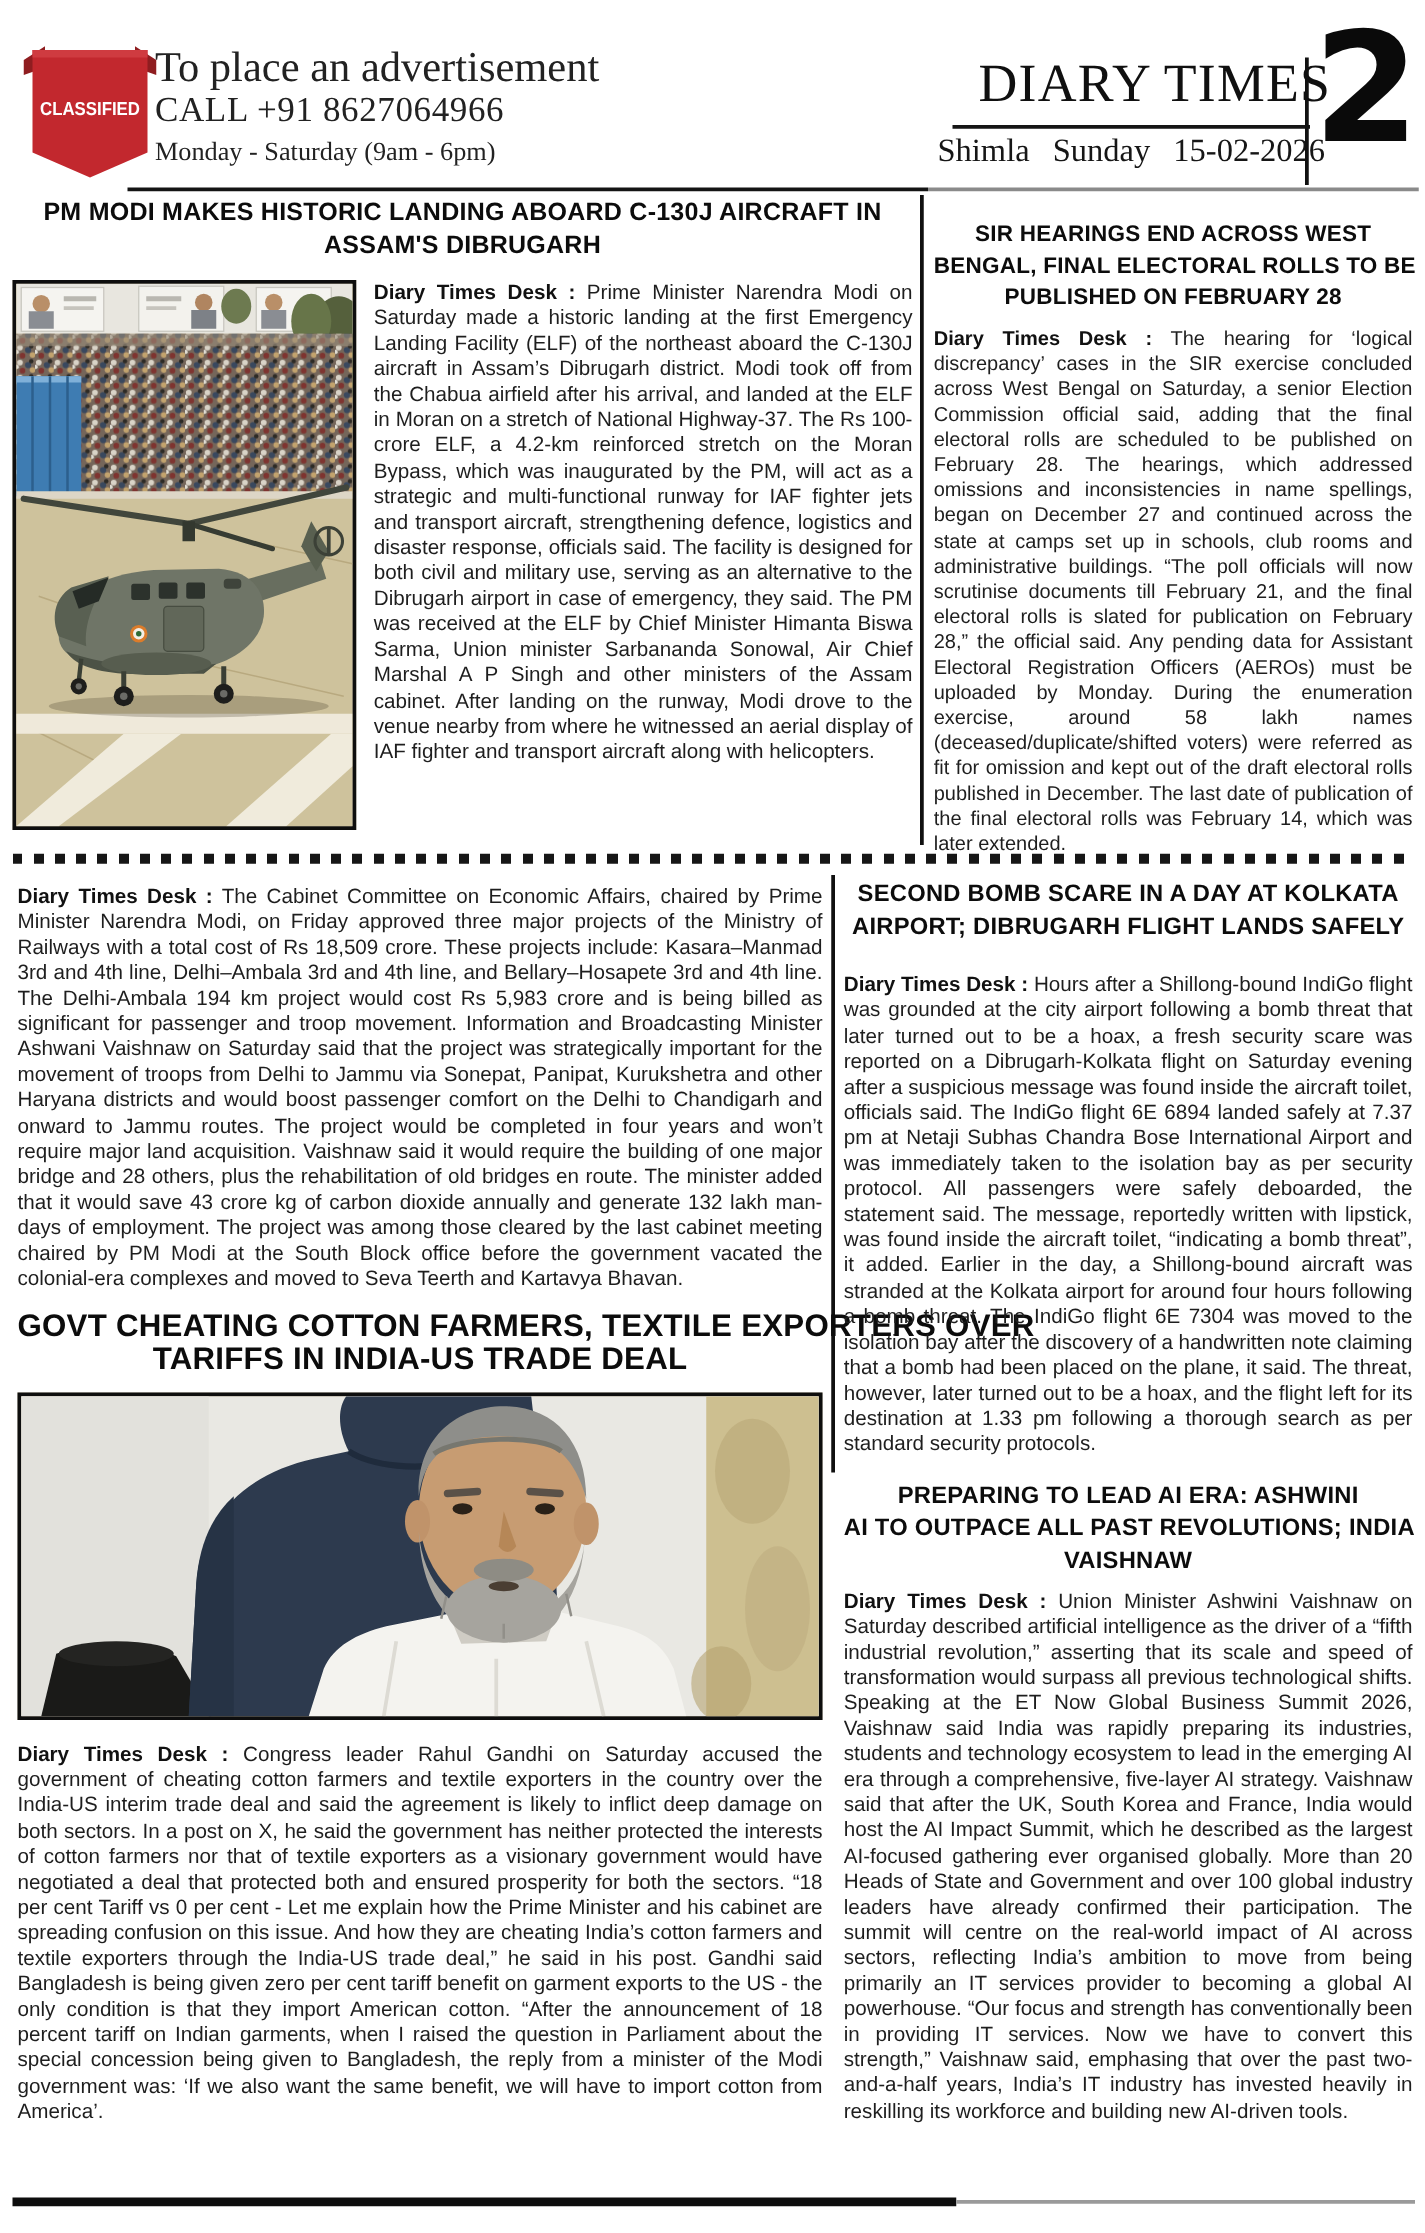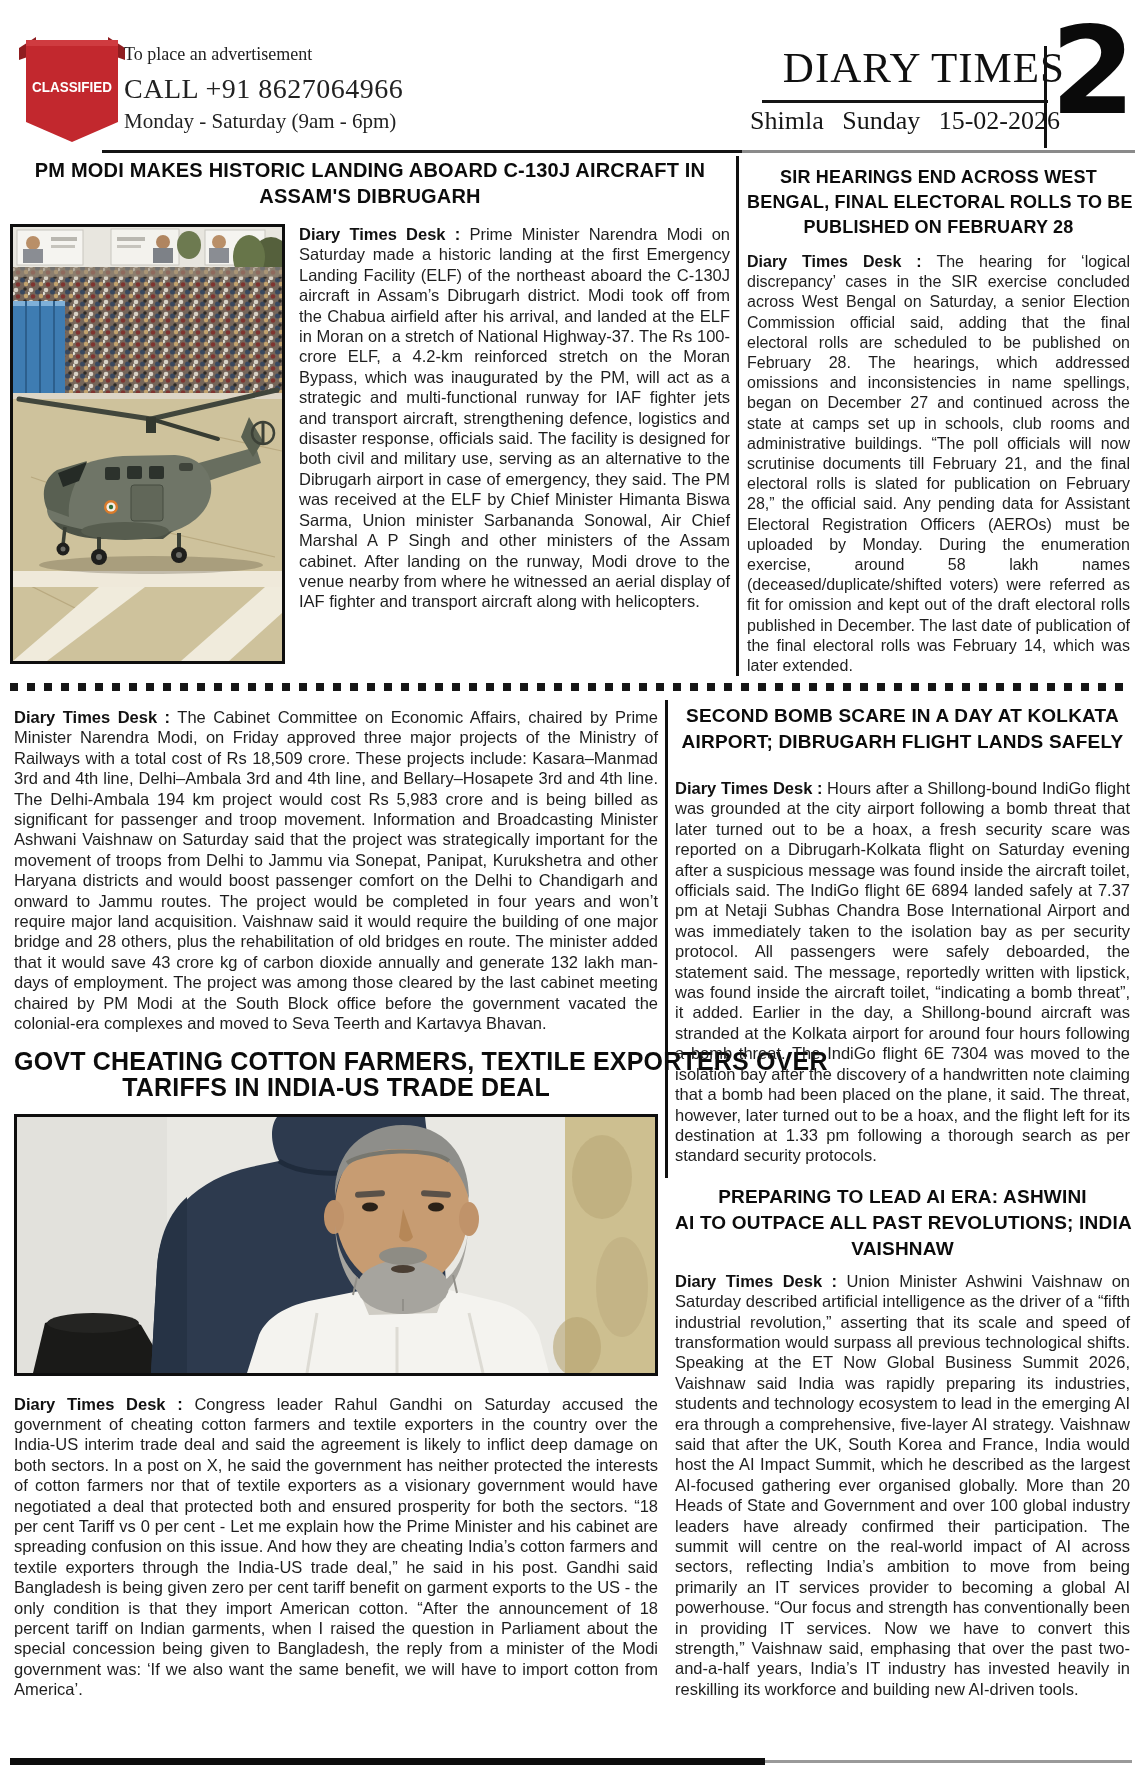--- a/index.html
+++ b/index.html
@@ -1,21 +1,21 @@
 <!DOCTYPE html>
 <html><head>
 <meta charset="utf-8">
 <style>
   html,body{margin:0;padding:0;background:#ffffff;}
   .page{position:relative;width:1140px;height:1786px;background:#fff;overflow:hidden;
         font-family:"Liberation Sans","DejaVu Sans",sans-serif;color:#1d1d1d;}
   
   .ribbon{position:absolute;left:12px;top:34px;width:120px;height:114px;}
   .ad-info{position:absolute;left:124px;top:38px;font-family:"Liberation Serif","DejaVu Serif",serif;color:#222;}
-  .ad-line1{font-size:18px;line-height:33px;}
+  .ad-line1{font-size:34px;line-height:33px;}
   .ad-line2{font-size:28px;line-height:36px;letter-spacing:0.5px;}
   .ad-line3{font-size:21px;line-height:29px;}
   .masthead{position:absolute;left:745px;top:44px;width:320px;text-align:right;
             font-family:"Liberation Serif","DejaVu Serif",serif;font-size:43px;line-height:48px;color:#101010;letter-spacing:1px;}
   .masthead-rule{position:absolute;left:762px;top:100px;width:286px;height:3px;background:#151515;}
   .dateline{position:absolute;left:745px;top:106px;width:320px;text-align:center;
             font-family:"Liberation Serif","DejaVu Serif",serif;font-size:26px;color:#161616;word-spacing:12px;}
   .page-no-bar{position:absolute;left:1044px;top:46px;width:3px;height:102px;background:#111;}
   .page-no{position:absolute;left:1048px;top:6px;width:90px;text-align:center;
            font-family:"DejaVu Sans",sans-serif;font-weight:900;font-size:122px;line-height:130px;color:#0a0a0a;}
@@ -23,21 +23,21 @@
                background:linear-gradient(90deg,#141414 0 62%,#8a8a8a 62%);}
   
   .col{position:absolute;}
   .col-tl{left:10px;top:155px;width:720px;}
   .col-tr{left:747px;top:155px;width:383px;}
   .col-bl{left:14px;top:700px;width:644px;}
   .col-br{left:675px;top:700px;width:455px;}
   .hl{font-weight:800;text-align:center;color:#0c0c0c;line-height:26px;letter-spacing:0.2px;margin:0;}
   .hl div{white-space:nowrap;}
   .hl-pm{font-size:20px;margin-top:2px;}
-  .hl-sir{font-size:18px;line-height:25px;margin-top:10px;text-align:center;}
+  .hl-sir{font-size:18px;line-height:25px;margin-top:20px;text-align:center;}
   .hl-cab{font-size:19px;margin-top:3px;}
   .hl-cot{font-size:25px;margin-top:14px;}
   .hl-bomb{font-size:19px;margin-top:3px;}
   .hl-ai{font-size:19px;margin-top:18px;}
   .body-text{font-size:16.5px;line-height:20.4px;text-align:justify;margin:0;margin-top:15px;color:#1e1e1e;}
   .col-tr .body-text{font-size:16px;line-height:20.2px;margin-top:12px;}
   .col-br .body-text{margin-top:23px;}
   .col-bl .body-text{margin-top:7px;}
   .col-bl .cotton-body{margin-top:18px;}
   .col-br .ai-body{margin-top:9px;}

